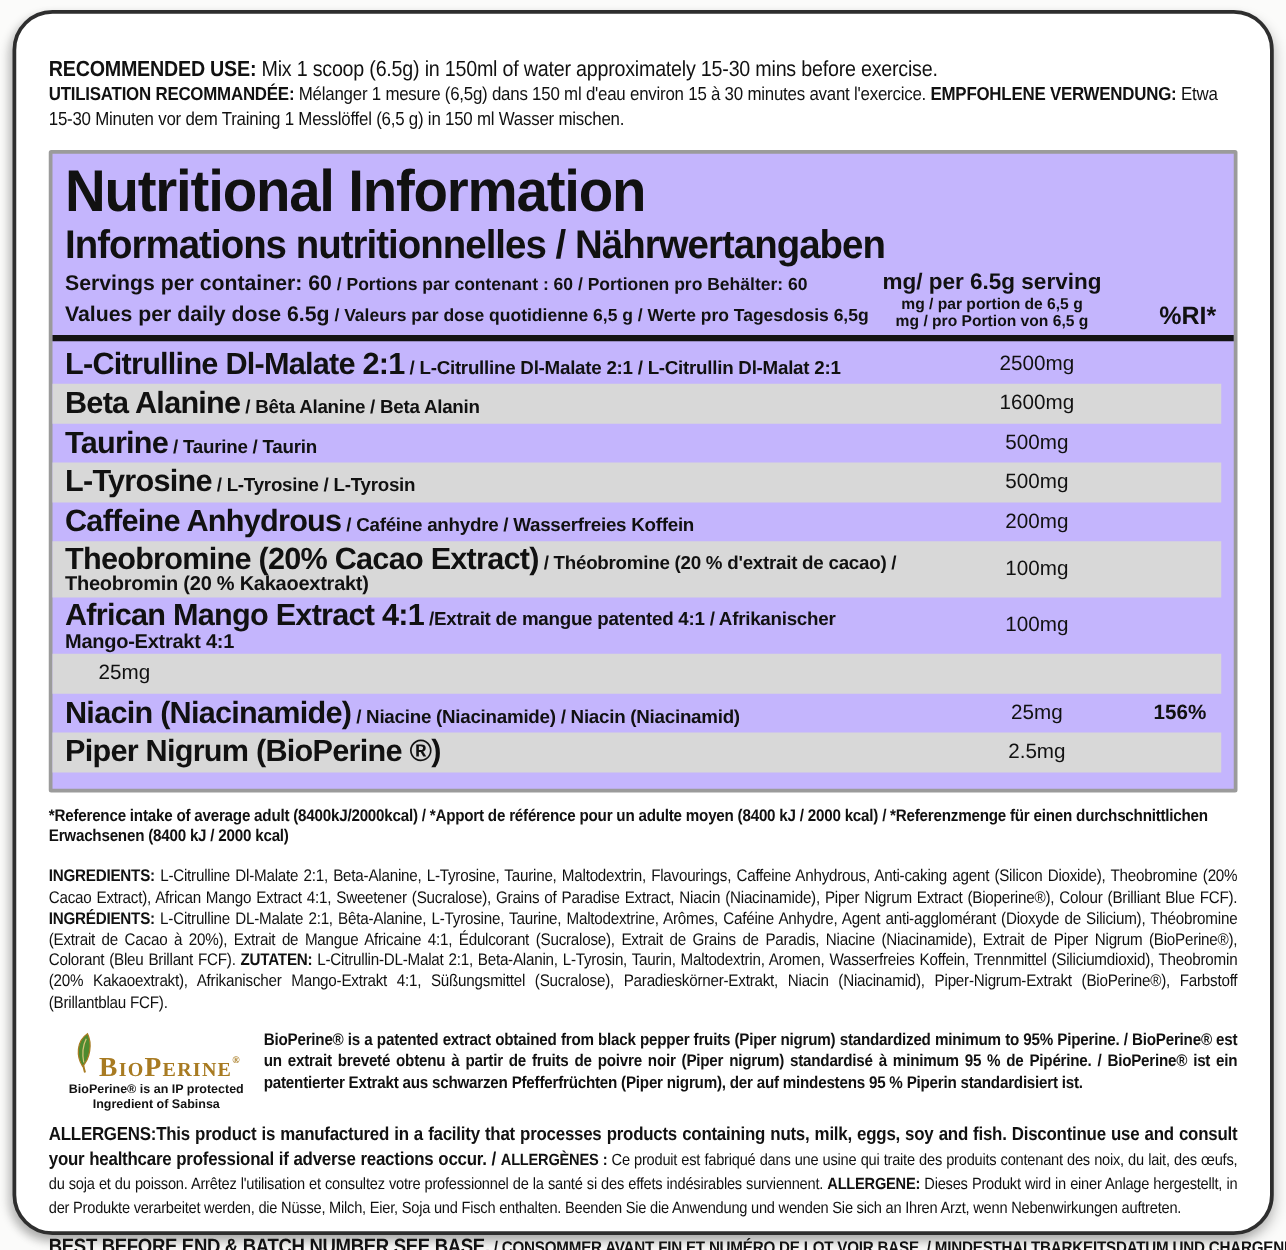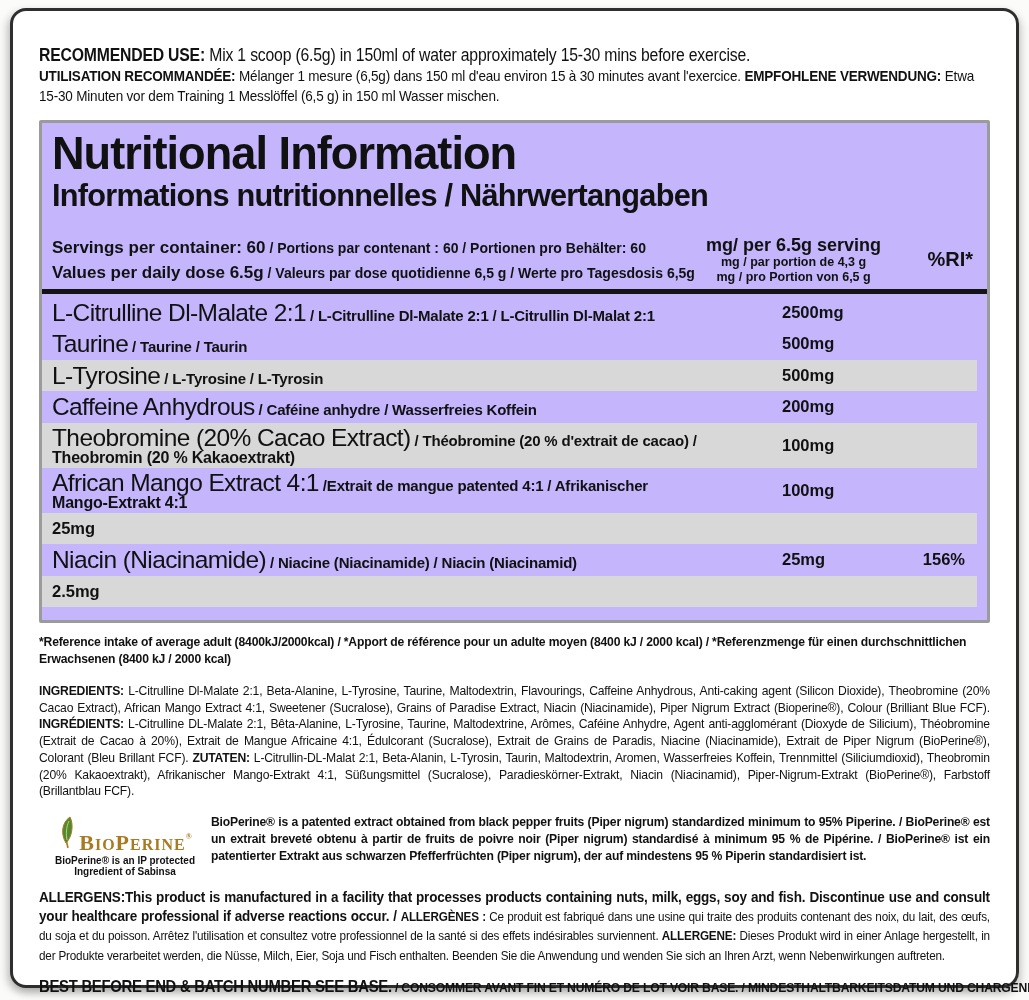--- a/index.html
+++ b/index.html
@@ -3,59 +3,59 @@
 <meta charset="utf-8">
 <style>
   :root{
     --stripe:#d8d8d8; --ink:#111111; --table-border:#9b9b9b;
     --gold:#a87b22; --leaf:#4e8a2f;
   }
   *{margin:0;padding:0;box-sizing:border-box}
   html,body{width:1029px;height:1000px;background:#fbfbfa;overflow:hidden;
     font-family:"Liberation Sans","DejaVu Sans",sans-serif;color:var(--ink);}
   .card{position:absolute;left:10px;top:8px;width:1009px;height:980px;
-    background:#ffffff;border:3px solid #2e2e2e;border-radius:16px;
+    background:#ffffff;border:3px solid #2e2e2e;border-radius:32px;
     box-shadow:-3px 4px 8px rgba(0,0,0,.22), 3px 5px 9px rgba(0,0,0,.15);
     padding:34px 26px 0 26px;}
   .cond{transform:scaleX(.9);transform-origin:0 50%;width:111.1%}
   b,.b{font-weight:700}
 
   
   .usage p.l1{font-size:17.5px;line-height:1.22;letter-spacing:-.2px}
   .usage p.l2{font-size:15px;line-height:1.28;letter-spacing:-.2px}
 
   
   .nutri{margin-top:15px;border:3px solid var(--table-border);border-radius:2px;
     background:#c4b5fd;}
   .thead{padding:6px 10px 0 10px}
   .title{font-size:47px;font-weight:700;line-height:1.02;letter-spacing:-1px;
     transform:scaleX(.96);transform-origin:0 50%;white-space:nowrap}
   .subtitle{font-size:32px;font-weight:700;line-height:1.05;letter-spacing:-.8px;
     transform:scaleX(.96);transform-origin:0 50%;white-space:nowrap;margin-top:2px}
-  .head-bottom{display:flex;margin-top:22px;align-items:center}
+  .head-bottom{display:flex;margin-top:1px;align-items:flex-end}
   .serv-col{flex:1;padding-top:2px}
   .serv-line{white-space:nowrap;line-height:1.45}
   .serv-en{font-size:17px;font-weight:700}
   .serv-rest{font-size:14px;font-weight:700}
   .mg-col{width:215px;text-align:center;font-weight:700}
   .mg1{font-size:18px;line-height:1.1}
   .mg2,.mg3{font-size:12.5px;line-height:1.15}
   .ri-col{width:92px;display:flex;align-items:center;justify-content:flex-end;
     font-size:20px;font-weight:700;padding-right:4px}
   .divider{height:5px;background:#141414;margin-top:3px}
 
   .rows{padding:3px 10px 13px 0}
   .row{display:flex;align-items:center;min-height:31.5px;padding:1px 0 1px 10px}
   .row.alt{background:var(--stripe)}
   .cell-text{flex:1;padding-right:6px}
-  .rname{font-size:24.5px;font-weight:400;letter-spacing:-.6px;line-height:1.12}
+  .rname{font-size:24.5px;font-weight:700;letter-spacing:-.6px;line-height:1.12}
   .rtrans{font-size:15px;font-weight:700;letter-spacing:-.2px}
   .rtrans2{font-size:16px;font-weight:700;letter-spacing:-.2px;line-height:1.1;
     margin-top:-2px}
-  .cell-amt{width:95px;text-align:left;font-size:16.5px;font-weight:700;
+  .cell-amt{width:95px;text-align:center;font-size:16.5px;font-weight:400;
     white-space:nowrap}
   .cell-ri{width:100px;text-align:right;font-size:16.5px;font-weight:700;
     padding-right:12px;white-space:nowrap}
 
   
   .footnote{margin-top:11px;font-size:13.5px;font-weight:700;line-height:1.25;
     letter-spacing:-.2px}
   .ingredients{margin-top:15px;font-size:13.5px;line-height:1.24;
     text-align:justify;letter-spacing:-.2px}
   .ingredients .lbl{font-weight:700}
@@ -96,36 +96,41 @@
     <div class="thead">
       <div class="title">Nutritional Information</div>
       <div class="subtitle">Informations nutritionnelles / Nährwertangaben</div>
       <div class="head-bottom">
         <div class="serv-col">
           <div class="serv-line"><span class="serv-en">Servings per container: 60</span><span class="serv-rest"> / Portions par contenant : 60 / Portionen pro Behälter: 60</span></div>
           <div class="serv-line"><span class="serv-en">Values per daily dose 6.5g</span><span class="serv-rest"> / Valeurs par dose quotidienne 6,5 g / Werte pro Tagesdosis 6,5g</span></div>
         </div>
         <div class="mg-col">
           <div class="mg1">mg/ per 6.5g serving</div>
-          <div class="mg2">mg / par portion de 4,3 g</div>
+          <div class="mg2">mg / par portion de 6,5 g</div>
           <div class="mg3">mg / pro Portion von 6,5 g</div>
         </div>
         <div class="ri-col">%RI*</div>
       </div>
     </div>
     <div class="divider"></div>
 
     <div class="rows">
 
       <div class="row">
         <div class="cell-text"><span class="rname">L-Citrulline Dl-Malate 2:1</span><span class="rtrans"> / L-Citrulline Dl-Malate 2:1 / L-Citrullin Dl-Malat 2:1</span></div>
         <div class="cell-amt">2500mg</div>
         <div class="cell-ri"></div>
       </div>
 
+      <div class="row alt">
+        <div class="cell-text"><span class="rname">Beta Alanine</span><span class="rtrans"> / Bêta Alanine / Beta Alanin</span></div>
+        <div class="cell-amt">1600mg</div>
+        <div class="cell-ri"></div>
+      </div>
 
       <div class="row">
         <div class="cell-text"><span class="rname">Taurine</span><span class="rtrans"> / Taurine / Taurin</span></div>
         <div class="cell-amt">500mg</div>
         <div class="cell-ri"></div>
       </div>
 
       <div class="row alt">
         <div class="cell-text"><span class="rname">L-Tyrosine</span><span class="rtrans"> / L-Tyrosine / L-Tyrosin</span></div>
         <div class="cell-amt">500mg</div>
@@ -159,20 +164,21 @@
         <div class="cell-ri"></div>
       </div>
 
       <div class="row">
         <div class="cell-text"><span class="rname">Niacin (Niacinamide)</span><span class="rtrans"> / Niacine (Niacinamide) / Niacin (Niacinamid)</span></div>
         <div class="cell-amt">25mg</div>
         <div class="cell-ri">156%</div>
       </div>
 
       <div class="row alt">
+        <div class="cell-text"><span class="rname">Piper Nigrum (BioPerine ®)</span><span class="rtrans"></span></div>
         <div class="cell-amt">2.5mg</div>
         <div class="cell-ri"></div>
       </div>
 
     </div>
   </div>
 
   <p class="footnote cond">*Reference intake of average adult (8400kJ/2000kcal) / *Apport de référence pour un adulte moyen (8400 kJ / 2000 kcal) / *Referenzmenge für einen durchschnittlichen Erwachsenen (8400 kJ / 2000 kcal)</p>
 
   <p class="ingredients cond"><span class="lbl">INGREDIENTS:</span><span> L-Citrulline Dl-Malate 2:1, Beta-Alanine, L-Tyrosine, Taurine, Maltodextrin, Flavourings, Caffeine Anhydrous, Anti-caking agent (Silicon Dioxide), Theobromine (20% Cacao Extract), African Mango Extract 4:1, Sweetener (Sucralose), Grains of Paradise Extract, Niacin (Niacinamide), Piper Nigrum Extract (Bioperine®), Colour (Brilliant Blue FCF). </span><span class="lbl">INGRÉDIENTS:</span><span> L-Citrulline DL-Malate 2:1, Bêta-Alanine, L-Tyrosine, Taurine, Maltodextrine, Arômes, Caféine Anhydre, Agent anti-agglomérant (Dioxyde de Silicium), Théobromine (Extrait de Cacao à 20%), Extrait de Mangue Africaine 4:1, Édulcorant (Sucralose), Extrait de Grains de Paradis, Niacine (Niacinamide), Extrait de Piper Nigrum (BioPerine®), Colorant (Bleu Brillant FCF). </span><span class="lbl">ZUTATEN:</span><span> L-Citrullin-DL-Malat 2:1, Beta-Alanin, L-Tyrosin, Taurin, Maltodextrin, Aromen, Wasserfreies Koffein, Trennmittel (Siliciumdioxid), Theobromin (20% Kakaoextrakt), Afrikanischer Mango-Extrakt 4:1, Süßungsmittel (Sucralose), Paradieskörner-Extrakt, Niacin (Niacinamid), Piper-Nigrum-Extrakt (BioPerine®), Farbstoff (Brillantblau FCF).</span></p>

